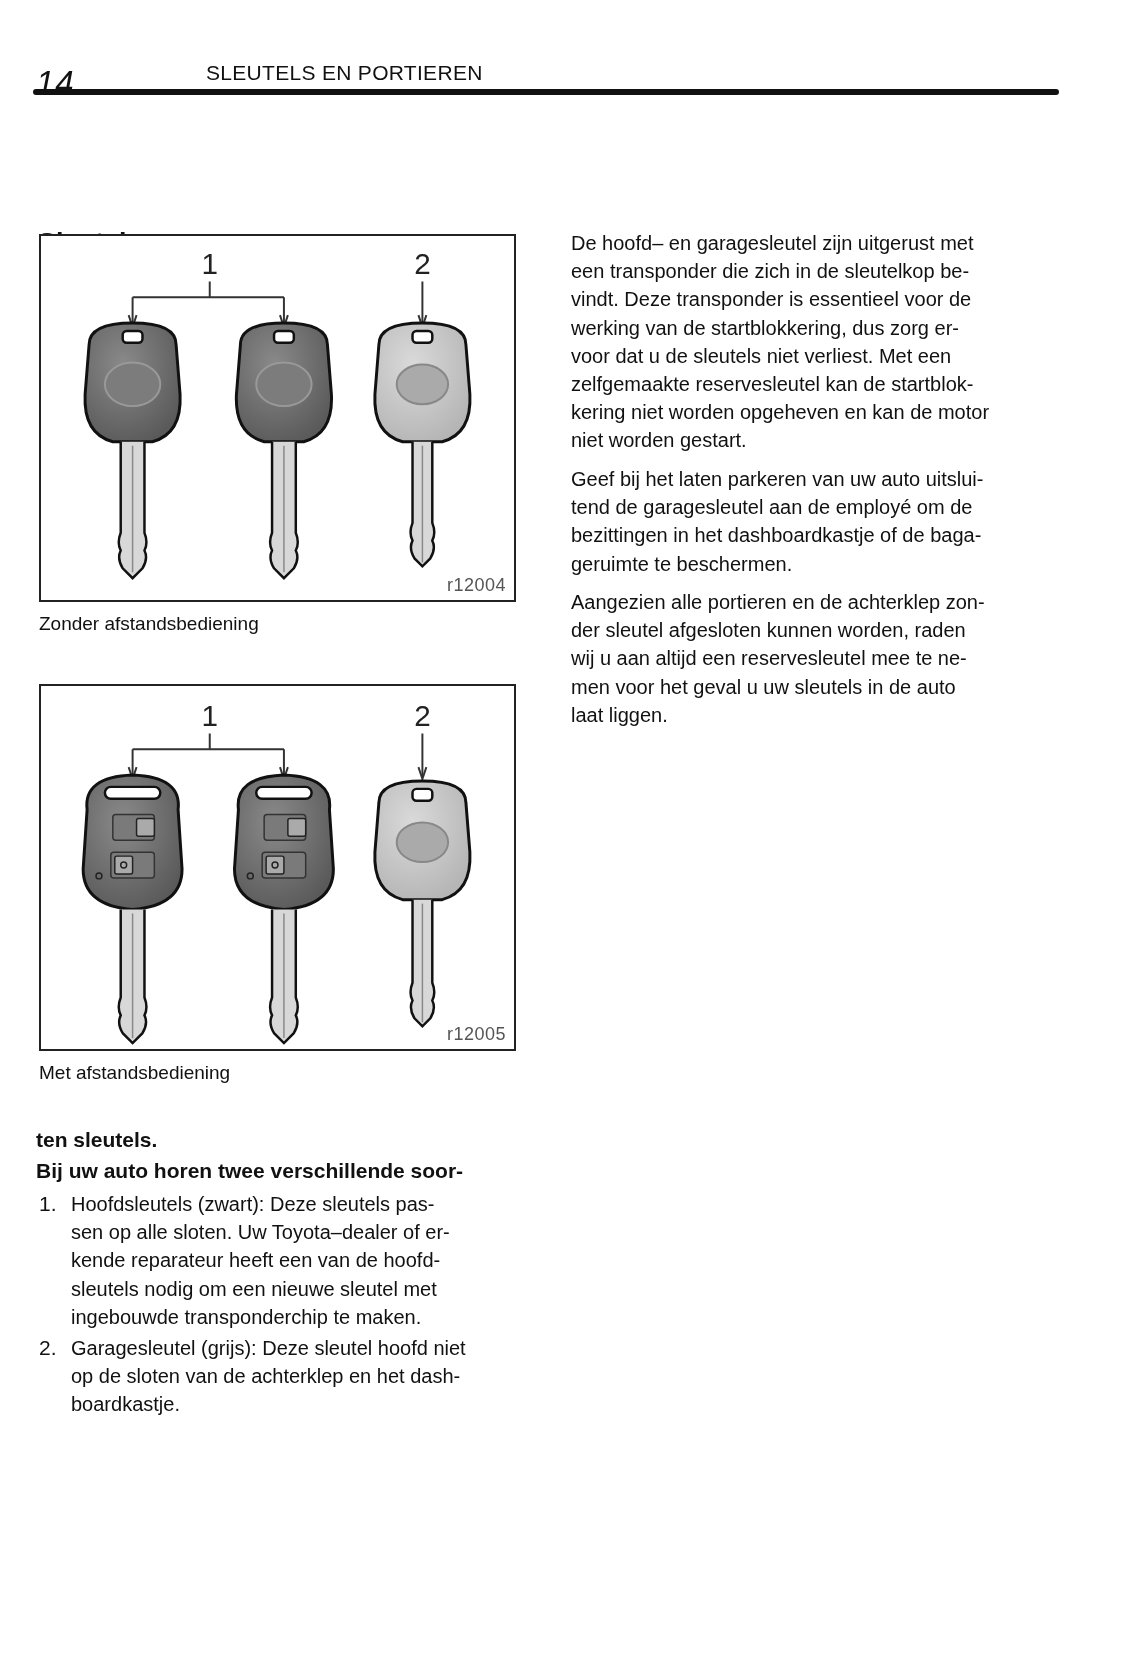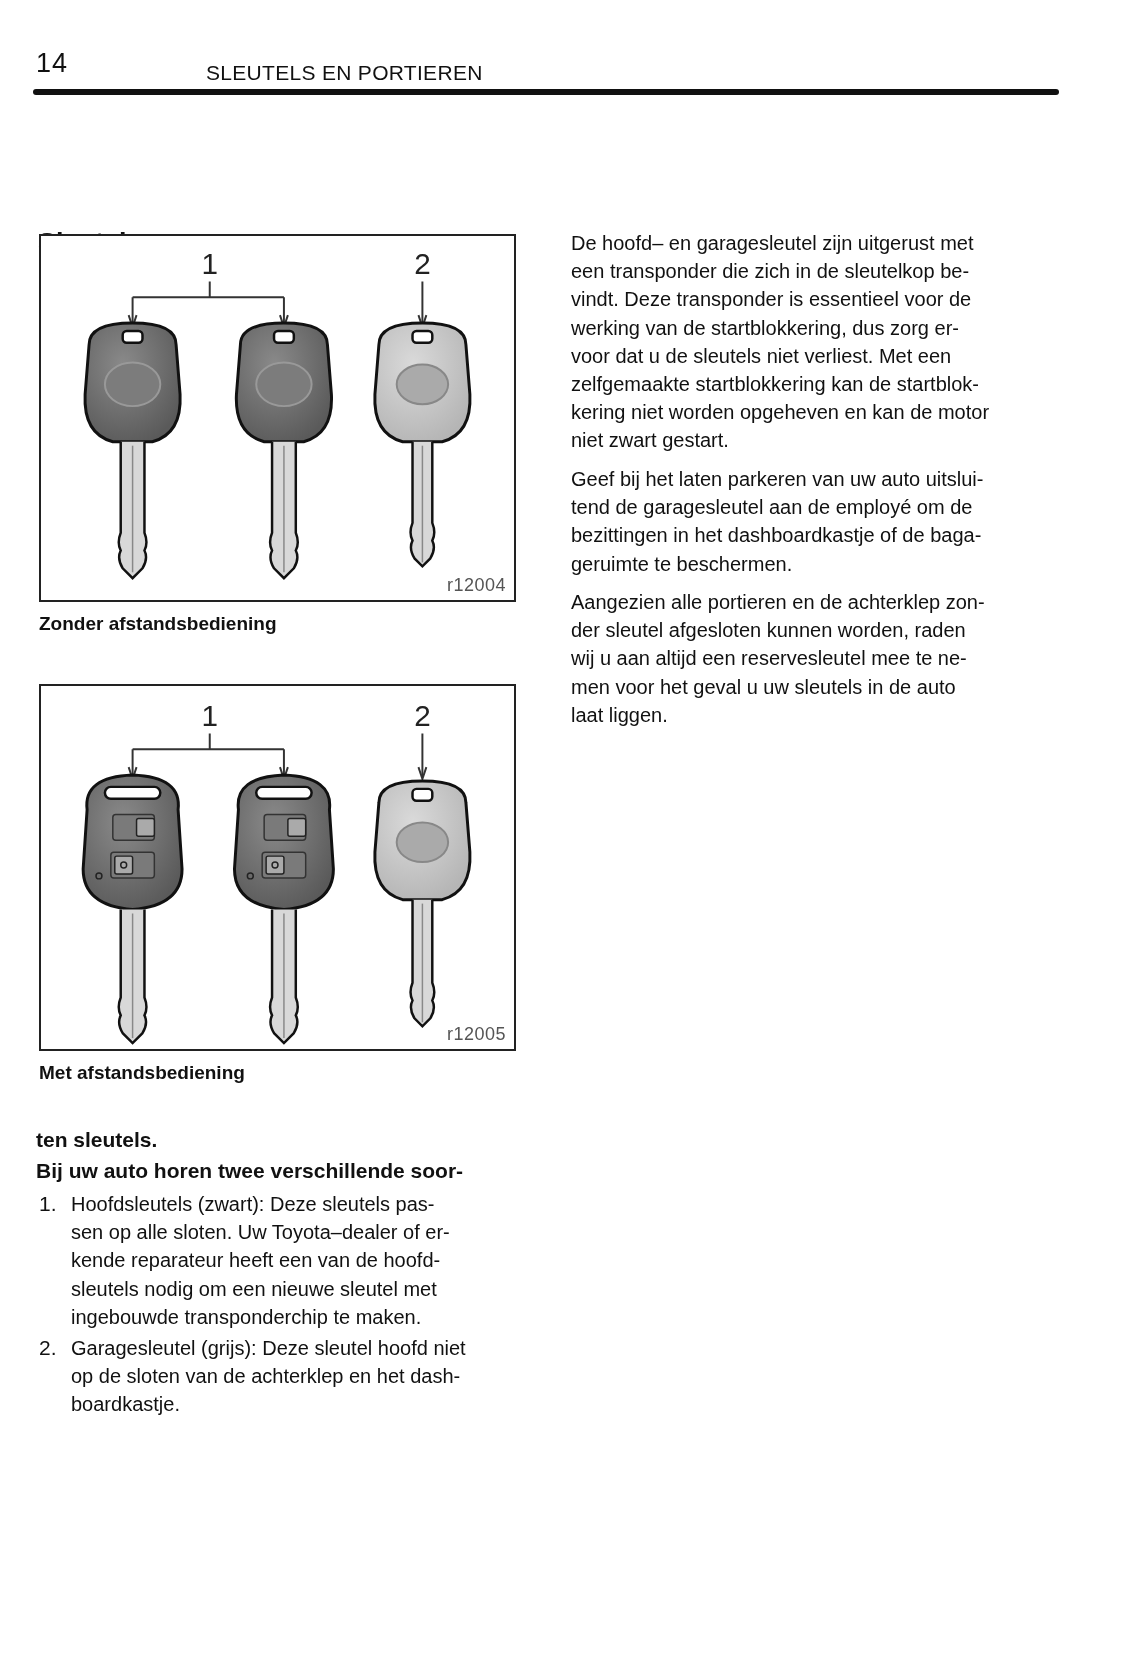--- a/index.html
+++ b/index.html
@@ -1,29 +1,29 @@
 <!DOCTYPE html>
 <html><head>
 <meta charset="utf-8">
 <style>
   html, body { margin: 0; padding: 0; background: #ffffff; }
   body {
     width: 1142px; height: 1654px; position: relative; overflow: hidden;
     font-family: "Liberation Sans", sans-serif; color: #111111;
   }
   .abs { position: absolute; }
-  .page-number { left: 36px; top: 44px; font-size: 27px; line-height: 38px; letter-spacing: 1px; }
+  .page-number { left: 36px; top: 64px; font-size: 33px; line-height: 38px; letter-spacing: 1px; font-style: italic; }
   .running-head { left: 206px; top: 60px; font-size: 21px; line-height: 26px; letter-spacing: 0.3px; }
   .rule { left: 33px; top: 89px; width: 1026px; height: 6px; background: #111; border-radius: 3px; }
   .section-title { left: 38px; top: 181px; font-size: 27px; font-weight: bold; line-height: 32px; margin-top: 46px; }
 
   .figure { left: 39px; width: 477px; border: 2px solid #222; background: #fff; box-sizing: border-box; }
   .figure svg { display: block; width: 100%; height: 100%; }
   .fig-code { position: absolute; right: 8px; bottom: 4px; font-size: 18px; color: #555; letter-spacing: 0.5px; }
-  .caption { left: 39px; font-size: 19px; font-weight: bold; line-height: 24px; }
+  .caption { left: 39px; font-size: 19px; font-weight: normal; line-height: 24px; }
 
   .lines { font-size: 20px; line-height: 28.2px; }
   .lines div { white-space: nowrap; }
   .bold-heading { left: 36px; top: 1124px; font-size: 21px; font-weight: bold; line-height: 31px; }
   .list-item { left: 39px; width: 480px; }
   .list-num { position: absolute; left: 0; top: 0; font-size: 21px; line-height: 28.2px; }
   .list-body { position: absolute; left: 32px; top: 0; }
   .right-col { left: 571px; width: 490px; }
 </style>
 </head>
@@ -154,23 +154,23 @@
     <div>boardkastje.</div>
   </div>
 </div>
 
 <div class="abs right-col lines" style="top:229px;">
   <div>De hoofd– en garagesleutel zijn uitgerust met</div>
   <div>een transponder die zich in de sleutelkop be-</div>
   <div>vindt. Deze transponder is essentieel voor de</div>
   <div>werking van de startblokkering, dus zorg er-</div>
   <div>voor dat u de sleutels niet verliest. Met een</div>
-  <div>zelfgemaakte startblokkering kan de startblok-</div>
+  <div>zelfgemaakte reservesleutel kan de startblok-</div>
   <div>kering niet worden opgeheven en kan de motor</div>
-  <div>niet zwart gestart.</div>
+  <div>niet worden gestart.</div>
 </div>
 <div class="abs right-col lines" style="top:465px;">
   <div>Geef bij het laten parkeren van uw auto uitslui-</div>
   <div>tend de garagesleutel aan de employé om de</div>
   <div>bezittingen in het dashboardkastje of de baga-</div>
   <div>geruimte te beschermen.</div>
 </div>
 <div class="abs right-col lines" style="top:588px;">
   <div>Aangezien alle portieren en de achterklep zon-</div>
   <div>der sleutel afgesloten kunnen worden, raden</div>

